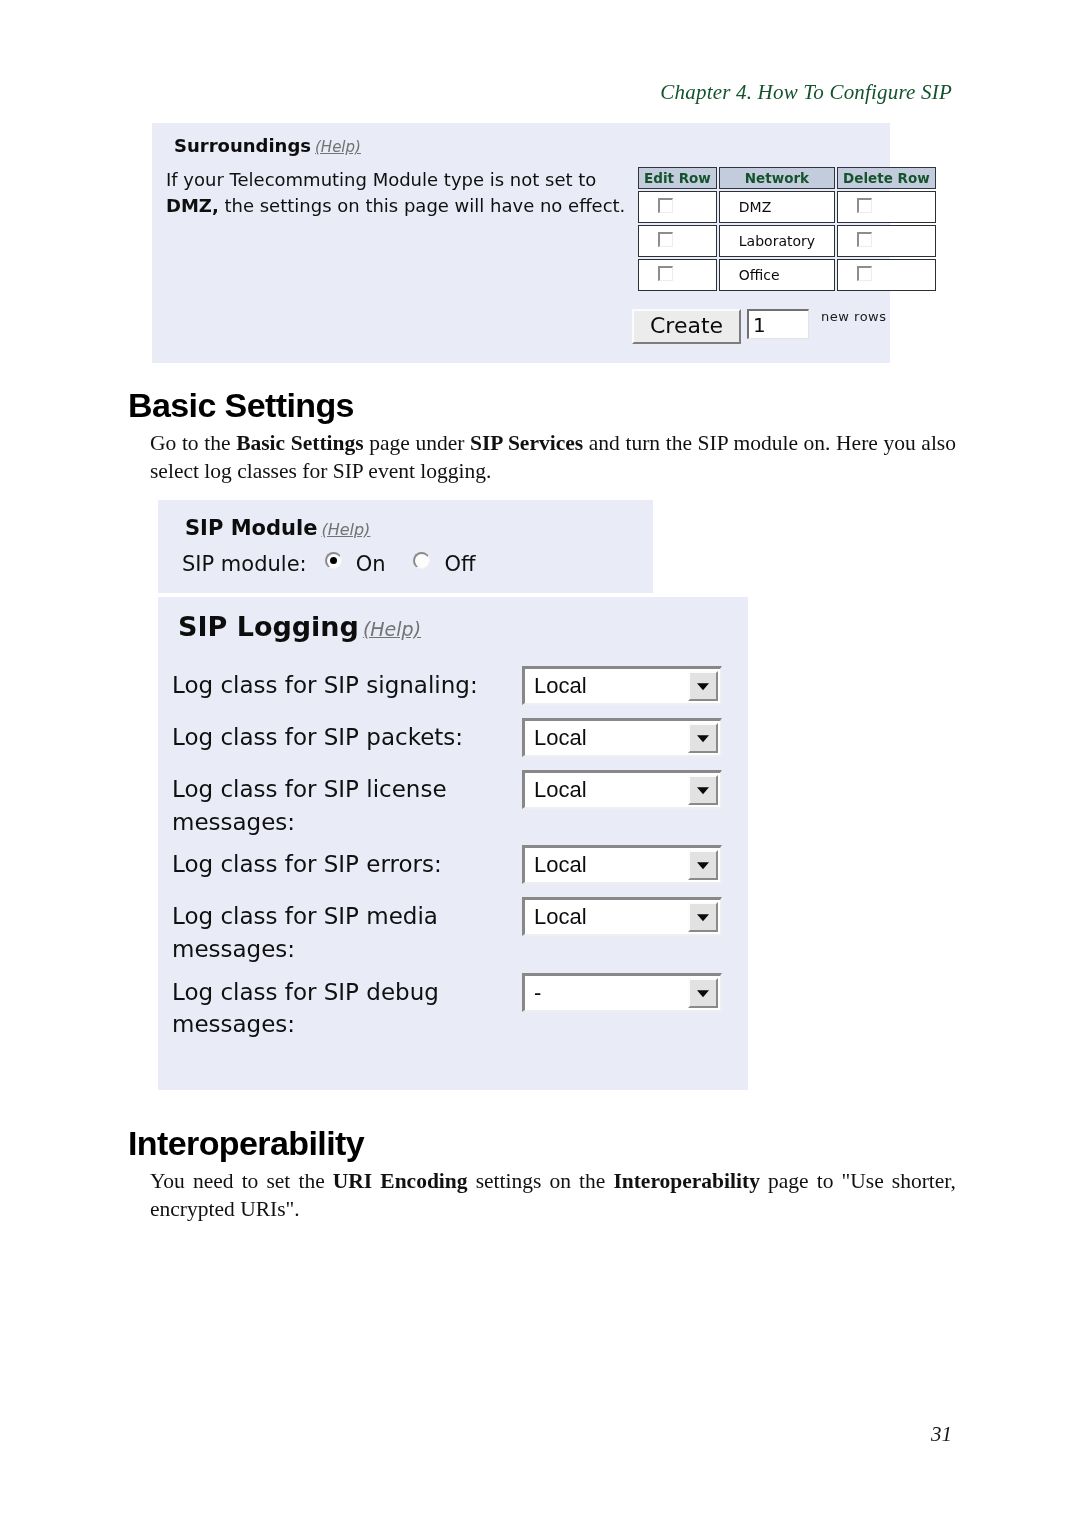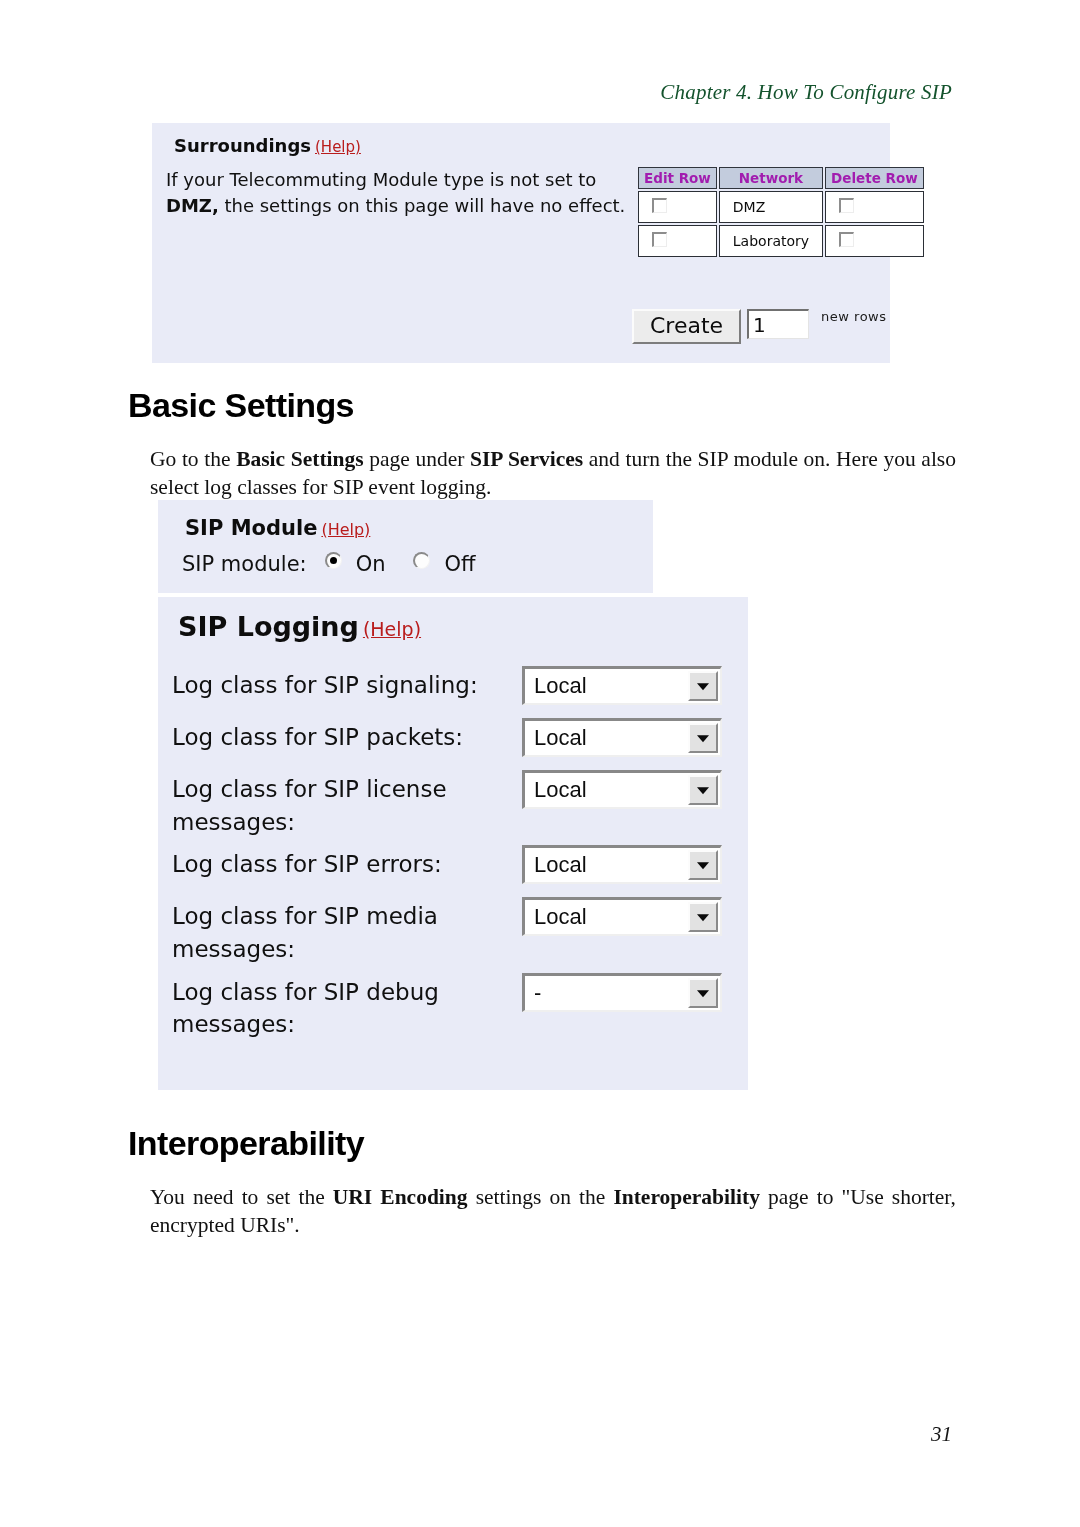--- a/index.html
+++ b/index.html
@@ -40,22 +40,23 @@
     display: flex;
     align-items: baseline;
     gap: 4px;
   }
   .panel-title {
     font-weight: bold;
     color: #0d0d0d;
   }
   .help-link {
     text-decoration: underline;
-    color: #b91c1c;
+    color: #737373;
     cursor: pointer;
+    font-style: italic;
   }
 
   
   #surroundings-panel {
     left: 152px;
     top: 123px;
     width: 738px;
     height: 240px;
   }
   #surroundings-panel .panel-head {
@@ -88,27 +89,27 @@
     font-family: "DejaVu Sans", sans-serif;
   }
   table.net-table th {
     background: #c3ccdd;
     border: 1px solid #30343c;
     font-size: 13.5px;
     font-weight: bold;
     padding: 2px 5px;
     text-align: center;
     white-space: nowrap;
-    color: #a21caf;
+    color: #14532d;
   }
   table.net-table td {
     background: #ffffff;
     border: 1px solid #2b2f36;
     height: 28px;
-    padding: 1px 13px;
+    padding: 1px 19px;
     font-size: 14px;
     vertical-align: middle;
     color: #0b0b0b;
   }
   table.net-table tr.alt td {
     background: #ffffff;
   }
   td.cell-check { width: 76px; }
   td.cell-name  { width: 68px; white-space: nowrap; }
   td.cell-del   { width: 82px; }
@@ -177,21 +178,20 @@
     letter-spacing: -0.6px;
     color: #000000;
   }
   .doc-p {
     position: absolute;
     font-family: "Liberation Serif", serif;
     font-size: 21.5px;
     line-height: 1.32;
     text-align: justify;
     color: #111111;
-    margin-top: 16px;
   }
   .doc-p b { font-weight: bold; }
 
   #heading-basic-settings { left: 128px; top: 386px; }
   #para-basic-settings    { left: 150px; top: 429px; width: 806px; }
   #heading-interop        { left: 128px; top: 1124px; }
   #para-interop           { left: 150px; top: 1167px; width: 806px; }
 
   
   #sip-module-panel {
@@ -367,20 +367,29 @@
         </tr>
         <tr class="alt">
           <td class="cell-check">
             <span class="chk"></span>
           </td>
           <td class="cell-name">Laboratory</td>
           <td class="cell-del">
             <span class="chk"></span>
           </td>
         </tr>
+        <tr>
+          <td class="cell-check">
+            <span class="chk"></span>
+          </td>
+          <td class="cell-name">Office</td>
+          <td class="cell-del">
+            <span class="chk"></span>
+          </td>
+        </tr>
       </tbody>
     </table>
   </div>
 
   <div class="create-row">
     <button class="btn-create">Create</button>
     <input class="num-input" type="text" value="1" style="">
     <span class="new-rows-label">new rows</span>
   </div>
 </div>

